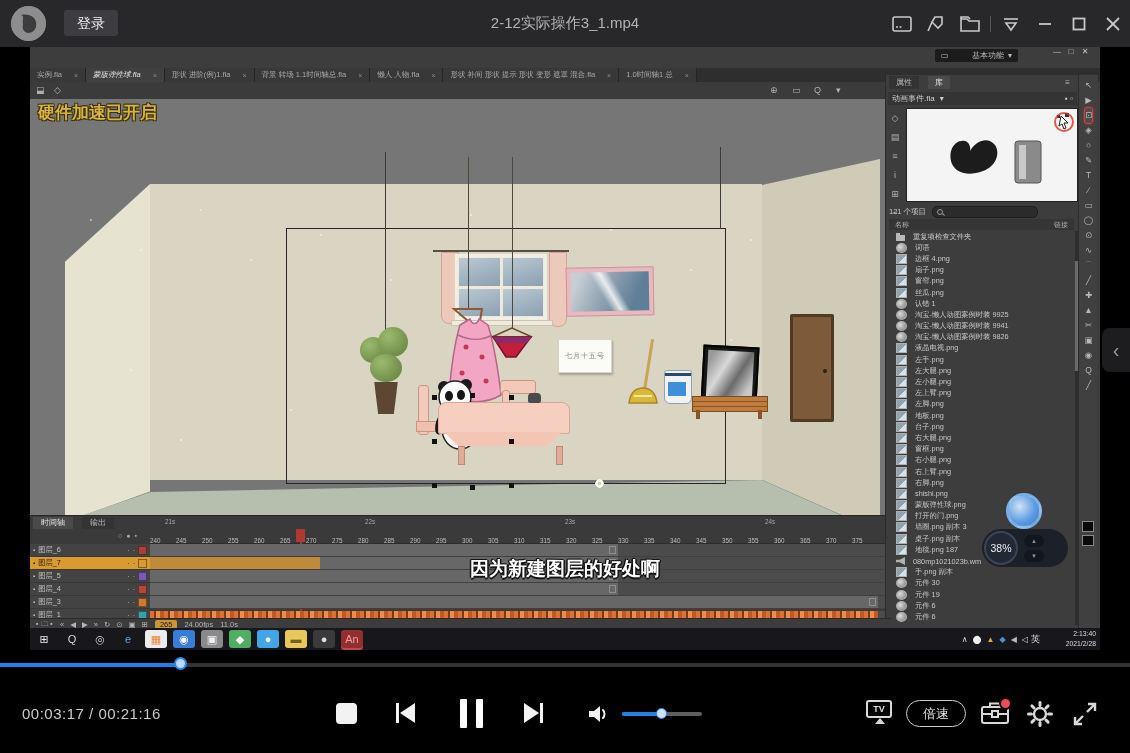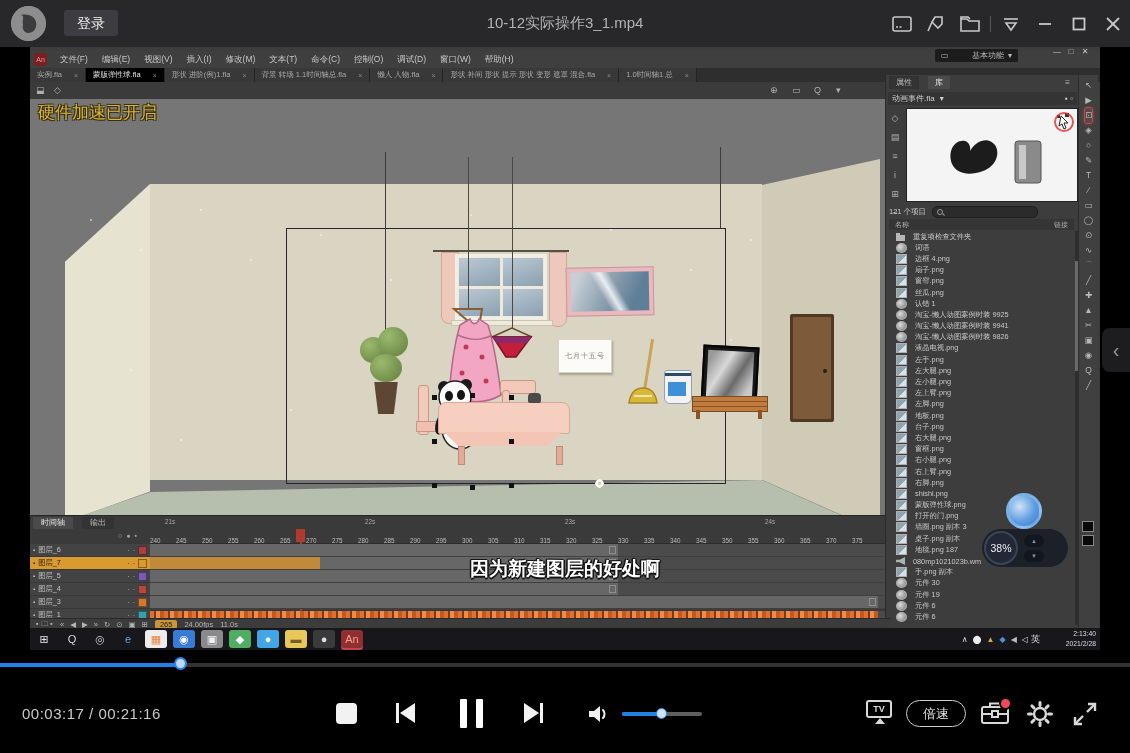--- a/index.html
+++ b/index.html
@@ -17,21 +17,21 @@
   #video-frame{position:absolute;left:30px;top:47px;width:1070px;height:603px;background:#3d3d3d;overflow:hidden;}
   
   #an-menubar{position:absolute;left:0;top:4px;width:1070px;height:17px;background:#3f3f3f;border-bottom:1px solid #2e2e2e;display:flex;align-items:center;}
   #an-logo{width:13px;height:13px;background:#7a2020;color:#e89a9a;font-size:7px;display:flex;align-items:center;justify-content:center;margin:0 6px 0 4px;border-radius:2px;}
   .menu-it{font-size:8.5px;color:#c6c6c6;padding:0 7px;white-space:nowrap;}
   .an-chip{position:absolute;top:2px;height:13px;background:#1c1c1c;color:#bbb;font-size:8px;display:flex;align-items:center;padding:0 6px;border-radius:2px;gap:4px;}
   .an-winbtn{position:absolute;top:3px;color:#c8c8c8;font-size:8px;width:14px;text-align:center;}
   
   #an-tabs{position:absolute;left:0;top:21px;width:1070px;height:14px;background:#2e2e2e;display:flex;align-items:stretch;overflow:hidden;}
   .doc-tab{display:flex;align-items:center;gap:12px;padding:0 7px;border-right:1px solid #242424;background:#383838;color:#a9a9a9;font-size:7.5px;white-space:nowrap;}
-  .doc-tab.active{background:#000000;color:#e2e2e2;}
+  .doc-tab.active{background:#404040;color:#e2e2e2;font-style:italic;}
   .tab-x{color:#8a8a8a;font-size:7px;}
   
   #an-editbar{position:absolute;left:0;top:35px;width:855px;height:17px;background:#3b3b3b;border-bottom:1px solid #2c2c2c;}
   .eb-ic{position:absolute;top:3px;color:#b0b0b0;font-size:9px;}
   
   #stage{position:absolute;left:0;top:52px;width:855px;height:416px;background:#767676;overflow:hidden;}
   #wall-side{position:absolute;left:35px;top:85px;width:85px;height:338px;background:#e6e3d1;
     clip-path:polygon(0 23%,100% 0,100% 91%,0 100%);}
   #wall-main{position:absolute;left:120px;top:85px;width:612px;height:296px;background:#d9d5c2;}
   #wall-right{position:absolute;left:732px;top:60px;width:118px;height:373px;background:#cfcbb7;
@@ -133,21 +133,21 @@
   #tl-framechip{background:#c9953a;color:#1c1c1c;padding:0 5px;border-radius:2px;font-size:7.5px;height:9px;line-height:9px;}
   
   #taskbar{position:absolute;left:0;top:581px;width:1070px;height:22px;background:#17171c;display:flex;align-items:center;}
   .tb-it{width:22px;height:18px;margin:0 3px;border-radius:3px;display:flex;align-items:center;justify-content:center;font-size:11px;}
   .tb-it.active{box-shadow:0 2px 0 #c04848;}
   #tray{position:absolute;right:72px;top:0;height:22px;display:flex;align-items:center;gap:5px;}
   .tray-it{font-size:8px;}
   #tb-lang{color:#ddd;font-size:9px;margin-left:2px;}
   #tb-clock{position:absolute;right:4px;top:1px;width:64px;text-align:right;color:#ddd;font-size:6.8px;line-height:10px;}
   
-  #hw-accel{position:absolute;left:38px;top:101px;font-size:17px;font-weight:normal;color:#d8b442;
+  #hw-accel{position:absolute;left:38px;top:101px;font-size:17px;font-weight:bold;color:#d8b442;
     text-shadow:1px 1px 0 #3a2f08,-1px -1px 0 #3a2f08,1px -1px 0 #3a2f08,-1px 1px 0 #3a2f08;}
   #subtitle{position:absolute;left:565px;top:556px;transform:translateX(-50%);font-size:19px;font-weight:bold;color:#fff;white-space:nowrap;
     text-shadow:-1.5px 0 #141414,1.5px 0 #141414,0 -1.5px #141414,0 1.5px #141414,1px 1px #141414,-1px -1px #141414;}
   #cam-bubble{position:absolute;left:1006px;top:493px;width:36px;height:36px;border-radius:50%;
     background:radial-gradient(circle at 35% 35%,#cfe2f6,#5e9de2 55%,#3a77c4);border:3px solid rgba(150,200,245,.55);box-sizing:border-box;}
   #zoom-pill{position:absolute;left:982px;top:529px;width:86px;height:38px;border-radius:19px;background:rgba(24,29,39,.92);display:flex;align-items:center;}
   #zoom-circle{width:34px;height:34px;margin-left:2px;border-radius:50%;background:#222835;border:2px solid #3c4threads556;border:2px solid #3c4556;box-sizing:border-box;
     color:#ececec;font-size:10.5px;display:flex;align-items:center;justify-content:center;}
   .zoom-btn{width:20px;height:12px;border-radius:6px;background:#12161e;margin:1.5px 0 1.5px 6px;color:#8a93a3;font-size:6px;display:flex;align-items:center;justify-content:center;}
   #panel-chevron{position:absolute;left:1102px;top:328px;width:28px;height:44px;background:#1d1d1f;border-radius:8px 0 0 8px;
@@ -184,21 +184,21 @@
 <body>
 
 <div id="titlebar">
   <div id="logo">
     <svg width="35" height="35" viewBox="0 0 35 35">
       <circle cx="17.5" cy="17.5" r="17.5" fill="#8d8d8d"></circle>
       <path d="M10 9 C20 7 27 13 25 21 C23 28 14 29 12 23 C10 17 18 16 19 20 C20 24 13 25 12 19 C11 13 14 10 10 9 Z" fill="#3c3c3e"></path>
     </svg>
   </div>
   <button id="login-btn">登录</button>
-  <div id="win-title">10-12实际操作3_1.mp4</div>
+  <div id="win-title">2-12实际操作3_1.mp4</div>
   <div class="tb-icons">
     <div class="tb-ic">
       <svg width="20" height="18" viewBox="0 0 20 18">
           <rect x="1" y="2" width="18" height="14" rx="2" fill="none" stroke="#c8c8c8" stroke-width="1.6"></rect>
           <line x1="4" y1="12" x2="11" y2="12" stroke="#c8c8c8" stroke-width="1.6" stroke-dasharray="2 1.5"></line>
         </svg>
     </div>
     <div class="tb-ic">
       <svg width="20" height="20" viewBox="0 0 20 20">
           <path d="M9 3 L16 3 L16 10 L12 14 L6 8 Z" fill="none" stroke="#c8c8c8" stroke-width="1.6"></path>
@@ -232,37 +232,20 @@
       <svg width="16" height="16" viewBox="0 0 16 16">
           <line x1="2" y1="2" x2="14" y2="14" stroke="#c8c8c8" stroke-width="1.8"></line>
           <line x1="14" y1="2" x2="2" y2="14" stroke="#c8c8c8" stroke-width="1.8"></line>
         </svg>
     </div>
   </div>
 </div>
 
 <div id="video-frame">
 
-  <div id="an-menubar">
-    <span id="an-logo">An</span>
-    <span style="display:flex;">
-
-    <span class="menu-it">文件(F)</span>
-        <span class="menu-it">编辑(E)</span>
-        <span class="menu-it">视图(V)</span>
-        <span class="menu-it">插入(I)</span>
-        <span class="menu-it">修改(M)</span>
-        <span class="menu-it">文本(T)</span>
-        <span class="menu-it">命令(C)</span>
-        <span class="menu-it">控制(O)</span>
-        <span class="menu-it">调试(D)</span>
-        <span class="menu-it">窗口(W)</span>
-        <span class="menu-it">帮助(H)</span>
-      </span>
-  </div>
   <div class="an-chip" style="left:905px;width:22px;">
       <span>▭</span>
     </div>
   <div class="an-chip" style="left:936px;">
     <span>基本功能</span>
       <span>▾</span>
   </div>
   <span style="position:absolute;left:1020px;top:0;display:flex;">
 
   <span class="an-winbtn" style="position:static;">—</span>

